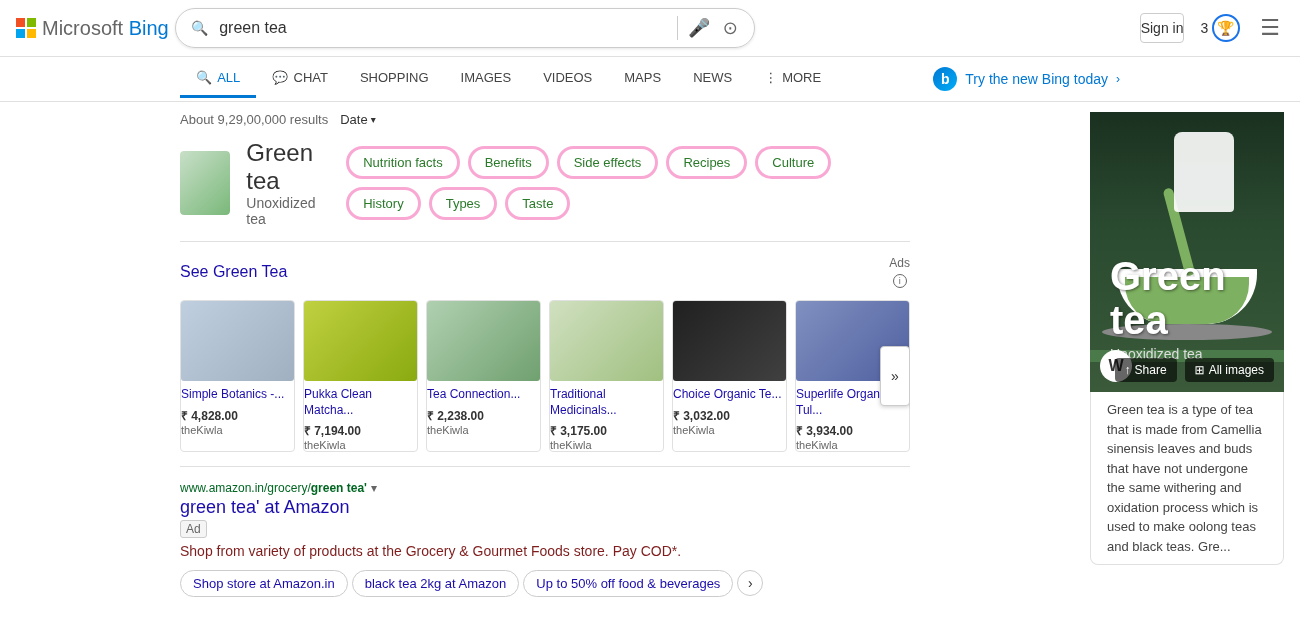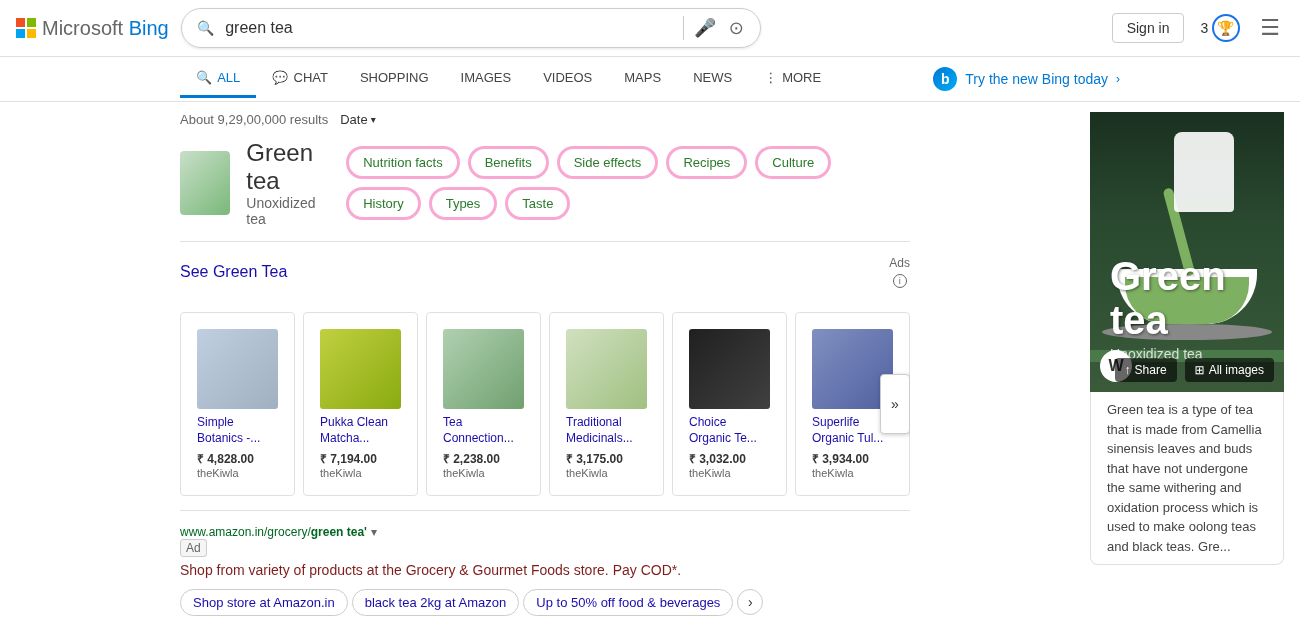--- a/index.html
+++ b/index.html
@@ -1,35 +1,35 @@
 <!DOCTYPE html>
 <html><head>
   <meta charset="utf-8">
   <style>
     * { margin: 0; padding: 0; box-sizing: border-box; }
     body { font-family: Arial, sans-serif; background: #fff; font-size: 14px; color: #333; width: 1300px; overflow-x: hidden; }
 
     
-    .header { display: flex; align-items: center; padding: 8px 16px; border-bottom: 1px solid #e0e0e0; gap: 12px; }
+    .header { display: flex; align-items: center; padding: 8px 16px; border-bottom: 1px solid #e0e0e0; gap: 6px; }
     .logo { display: flex; align-items: center; gap: 6px; cursor: pointer; }
     .logo-squares { display: grid; grid-template-columns: 1fr 1fr; gap: 2px; width: 20px; height: 20px; }
     .logo-sq { width: 9px; height: 9px; }
     .sq-red { background: #f25022; }
     .sq-green { background: #7fba00; }
     .sq-blue { background: #00a4ef; }
     .sq-yellow { background: #ffb900; }
     .logo-text { font-size: 20px; color: #666; font-weight: 400; }
     .logo-text span { color: #0078d4; }
     .search-bar { display: flex; align-items: center; flex: 0 0 580px; border: 1px solid #ccc; border-radius: 20px; padding: 6px 14px; gap: 8px; box-shadow: 0 1px 3px rgba(0,0,0,0.1); }
     .search-input { flex: 1; border: none; outline: none; font-size: 16px; color: #333; }
     .search-divider { width: 1px; height: 24px; background: #ccc; }
     .search-icon-btn { background: none; border: none; cursor: pointer; padding: 2px; color: #666; }
     .mic-icon, .camera-icon { font-size: 18px; color: #666; }
     .header-right { display: flex; align-items: center; gap: 16px; margin-left: auto; }
-    .sign-in-btn { border: 1px solid #ccc; background: white; padding: 6px 14px; border-radius: 4px; cursor: pointer; font-size: 14px; color: #333; }
+    .sign-in-btn { border: 1px solid #ccc; background: white; padding: 6px 0; border-radius: 4px; cursor: pointer; font-size: 14px; color: #333; }
     .rewards-badge { display: flex; align-items: center; gap: 4px; font-size: 14px; color: #333; cursor: pointer; }
     .rewards-circle { width: 28px; height: 28px; border-radius: 50%; border: 2px solid #1a73e8; display: flex; align-items: center; justify-content: center; }
     .trophy-icon { font-size: 14px; }
     .hamburger { font-size: 22px; color: #666; cursor: pointer; padding: 4px; }
 
     
     .nav { display: flex; align-items: center; padding: 0 180px; border-bottom: 1px solid #e0e0e0; gap: 0; }
     .nav-item { display: flex; align-items: center; gap: 5px; padding: 10px 16px; cursor: pointer; color: #444; font-size: 13px; text-decoration: none; border-bottom: 3px solid transparent; white-space: nowrap; }
     .nav-item.active { color: #0078d4; border-bottom: 3px solid #0078d4; }
     .nav-chat-icon { color: #00adf7; }
@@ -50,26 +50,26 @@
     .entity-card { display: flex; align-items: center; gap: 16px; margin-bottom: 14px; }
     .entity-image { width: 64px; height: 64px; border-radius: 4px; background: #e8e8e8; display: flex; align-items: center; justify-content: center; overflow: hidden; }
     .entity-img-placeholder { width: 64px; height: 64px; background: linear-gradient(135deg, #c8dfc8, #7ab87a); border-radius: 4px; }
     .entity-info h2 { font-size: 24px; font-weight: normal; color: #333; }
     .entity-info p { font-size: 14px; color: #666; }
     .entity-tags { display: flex; gap: 8px; flex-wrap: wrap; margin-left: 0; }
     .tag-btn { border: 3px solid #f9a8d4; color: #2a7a2a; background: white; border-radius: 20px; padding: 6px 14px; cursor: pointer; font-size: 13px; white-space: nowrap; }
 
     
     .section-divider { border: none; border-top: 1px solid #e0e0e0; margin: 14px 0; }
-    .shopping-header { display: flex; align-items: center; justify-content: space-between; margin-bottom: 24px; }
+    .shopping-header { display: flex; align-items: center; justify-content: space-between; margin-bottom: 12px; }
     .shopping-title { font-size: 16px; color: #1a0dab; font-weight: normal; }
     .ads-label { display: flex; align-items: center; gap: 4px; color: #666; font-size: 12px; flex-direction: column; }
     .info-icon { width: 14px; height: 14px; border: 1px solid #666; border-radius: 50%; display: flex; align-items: center; justify-content: center; font-size: 9px; color: #666; cursor: pointer; }
     .products-row { display: flex; gap: 8px; overflow: hidden; position: relative; }
-    .product-card { flex: 0 0 115px; border: 1px solid #e0e0e0; border-radius: 4px; padding: 16px; cursor: pointer; }
+    .product-card { flex: 0 0 115px; border: 1px solid #e0e0e0; border-radius: 4px; padding: 0; cursor: pointer; }
     .product-img { width: 100%; height: 80px; background: #f5f5f5; border-radius: 3px; display: flex; align-items: center; justify-content: center; margin-bottom: 6px; overflow: hidden; }
     .product-name { font-size: 12px; color: #1a0dab; line-height: 1.3; margin-bottom: 4px; }
     .product-price { font-size: 12px; color: #333; font-weight: bold; }
     .product-seller { font-size: 11px; color: #666; }
     .scroll-btn { position: absolute; right: 0; top: 50%; transform: translateY(-50%); width: 30px; height: 60px; background: white; border: 1px solid #ccc; border-radius: 4px; display: flex; align-items: center; justify-content: center; cursor: pointer; box-shadow: 0 1px 4px rgba(0,0,0,0.2); z-index: 1; }
     .scroll-arrows { font-size: 14px; color: #333; }
 
     
     .result-item { margin-bottom: 24px; }
     .result-url { font-size: 12px; color: #006621; display: flex; align-items: center; gap: 4px; }
@@ -266,20 +266,21 @@
 
     <hr class="section-divider">
 
     <div class="result-item">
       <div class="result-url">
         <span>
           www.amazon.in/grocery/<strong>green tea'</strong>
         </span>
         <span class="result-dropdown">▾</span>
       </div>
+      <a class="result-title">green tea' at Amazon</a>
       <span class="ad-label">Ad</span>
       <p class="result-description">Shop from variety of products at the Grocery &amp; Gourmet Foods store. Pay COD*.</p>
       <div class="result-sub-links sub-links-nav">
         <span class="sub-link">Shop store at Amazon.in</span>
         <span class="sub-link">black tea 2kg at Amazon</span>
         <span class="sub-link">Up to 50% off food &amp; beverages</span>
         <div class="sub-link-arrow">
           <span>›</span>
         </div>
       </div>

